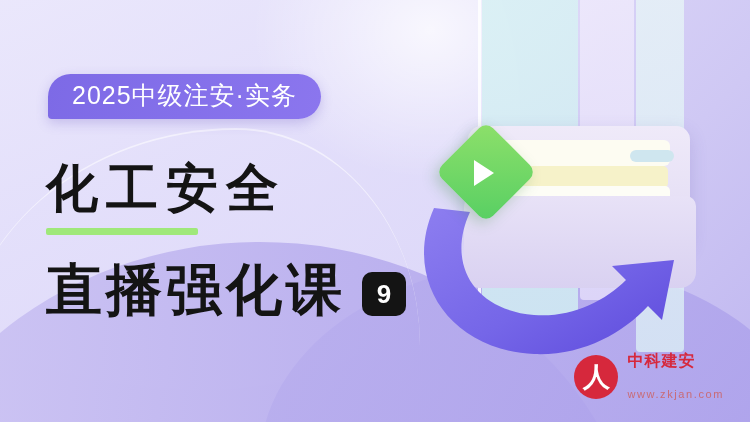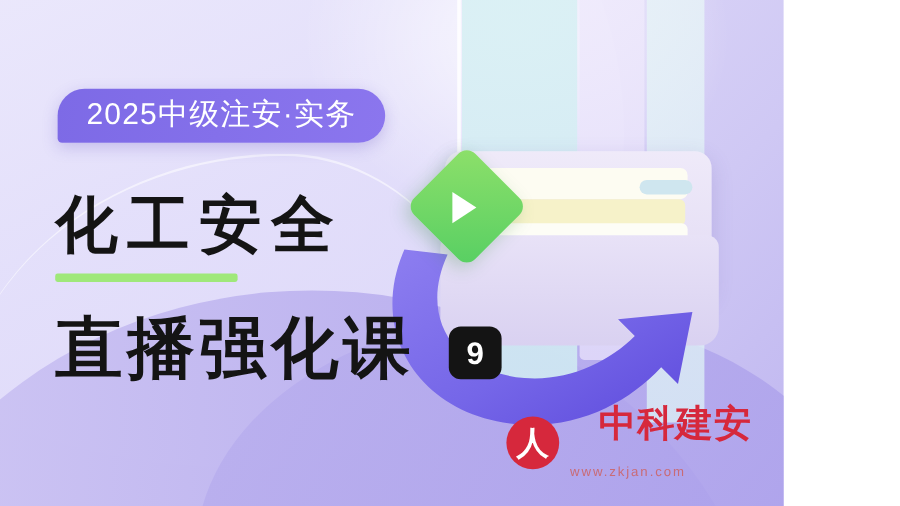--- a/index.html
+++ b/index.html
@@ -2,21 +2,21 @@
 <html><head>
 <meta charset="utf-8">
 <style>
   html, body {
     margin: 0;
     padding: 0;
     background: #ffffff;
   }
   #banner {
     position: relative;
-    width: 653px;
+    width: 750px;
     height: 422px;
     overflow: hidden;
     font-family: "Liberation Sans", sans-serif;
     background: linear-gradient(135deg, #e9e6fb 0%, #ded9f8 35%, #cfc8f4 70%, #bfb6f0 100%);
   }
 
   
   .bg-sweep-1 {
     position: absolute;
     left: -180px;
@@ -232,21 +232,20 @@
     background: #9fe87a;
     border-radius: 2px;
   }
   .headline-2 {
     position: absolute;
     left: 46px;
     top: 262px;
     display: flex;
     align-items: center;
     white-space: nowrap;
-    gap: 12px;
   }
   .headline-2 .txt {
     font-size: 56px;
     font-weight: bold;
     color: #141414;
     letter-spacing: 4px;
     line-height: 1;
   }
   .badge {
     margin-left: 16px;
@@ -288,25 +287,24 @@
     color: #ffffff;
     font-size: 27px;
     font-weight: bold;
     font-family: "Liberation Serif", serif;
   }
   .logo-text {
     margin-left: 9px;
   }
   .logo-name {
     color: #d6283c;
-    font-size: 31px;
+    font-size: 16px;
     font-weight: bold;
     letter-spacing: 1px;
     line-height: 1.05;
-    margin-left: 24px;
   }
   .logo-url {
     color: #c96b76;
     font-size: 11px;
     letter-spacing: 1.6px;
     margin-top: 18px;
   }
 </style>
 </head>
 <body>

